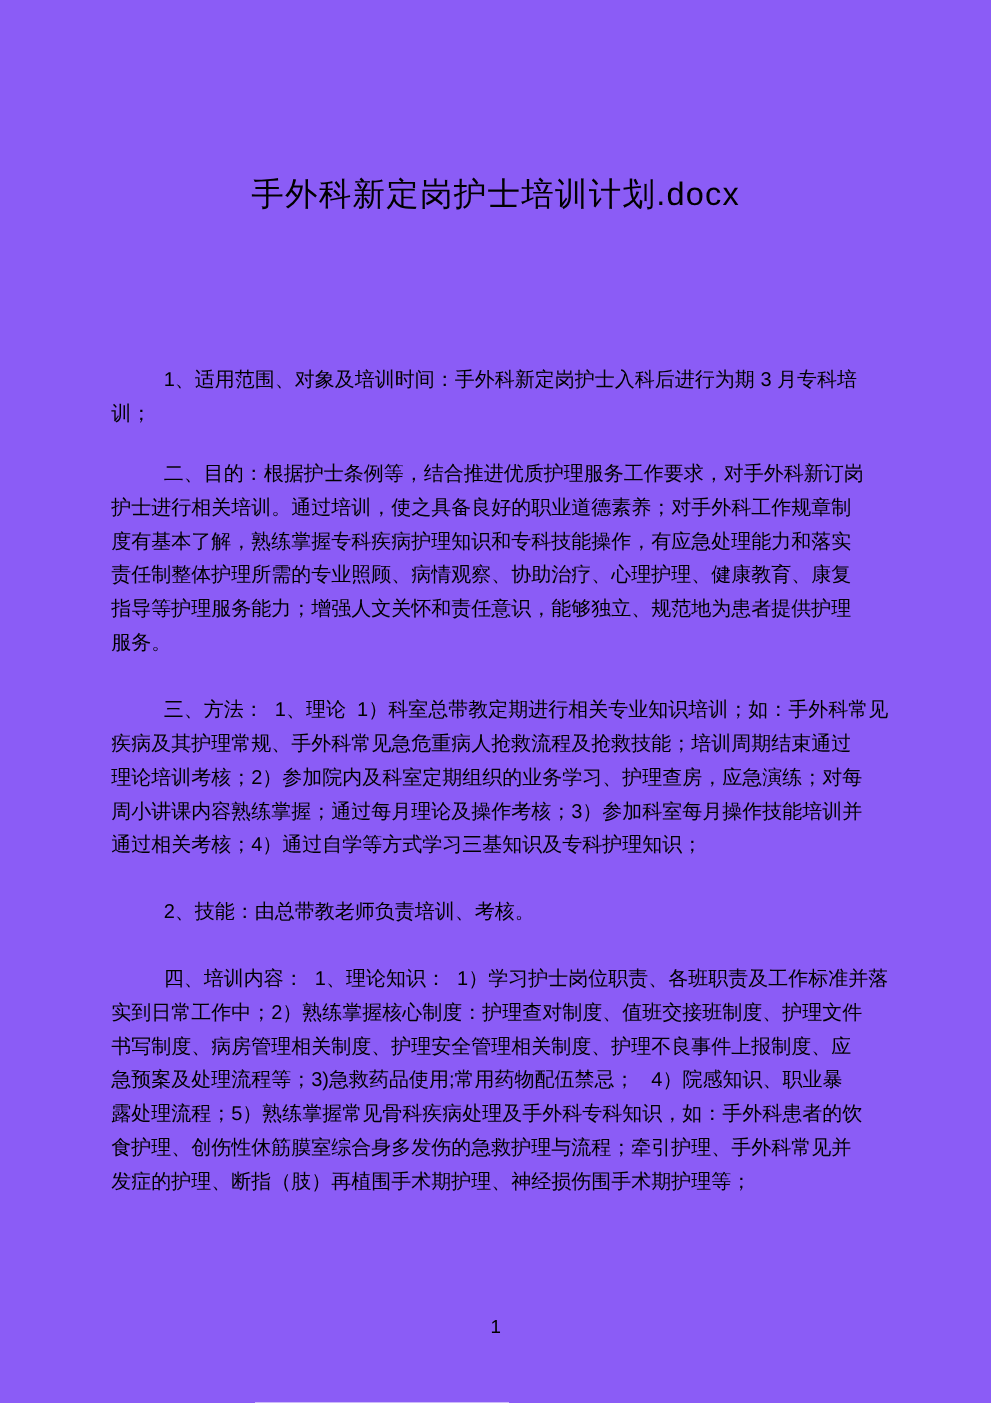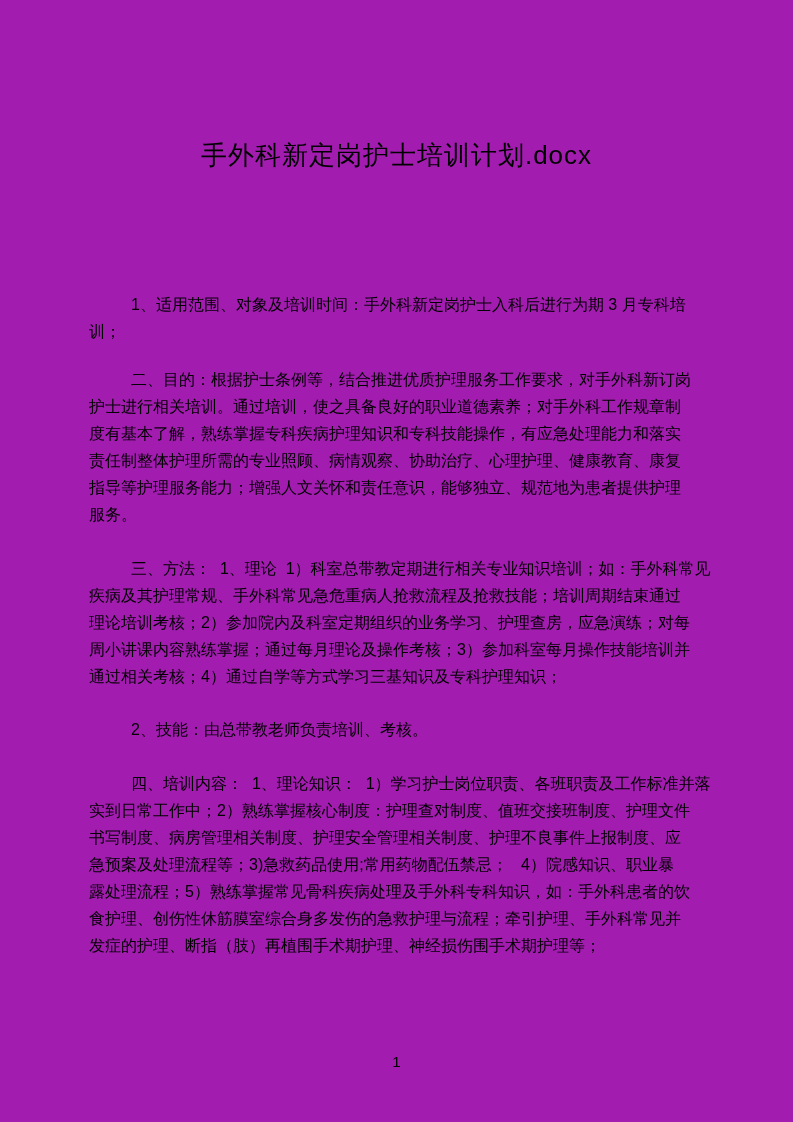--- a/index.html
+++ b/index.html
@@ -4,21 +4,21 @@
 <style>
   html, body {
     margin: 0;
     padding: 0;
     background: #ffffff;
   }
   .page {
     position: relative;
     width: 793px;
     height: 1122px;
-    background: #a21caf;
+    background: #8b5cf6;
     color: #000000;
     overflow: hidden;
     font-family: "Liberation Sans", sans-serif;
   }
   .doc-title {
     position: absolute;
     top: 138px;
     left: 0;
     width: 793px;
     margin: 0;

